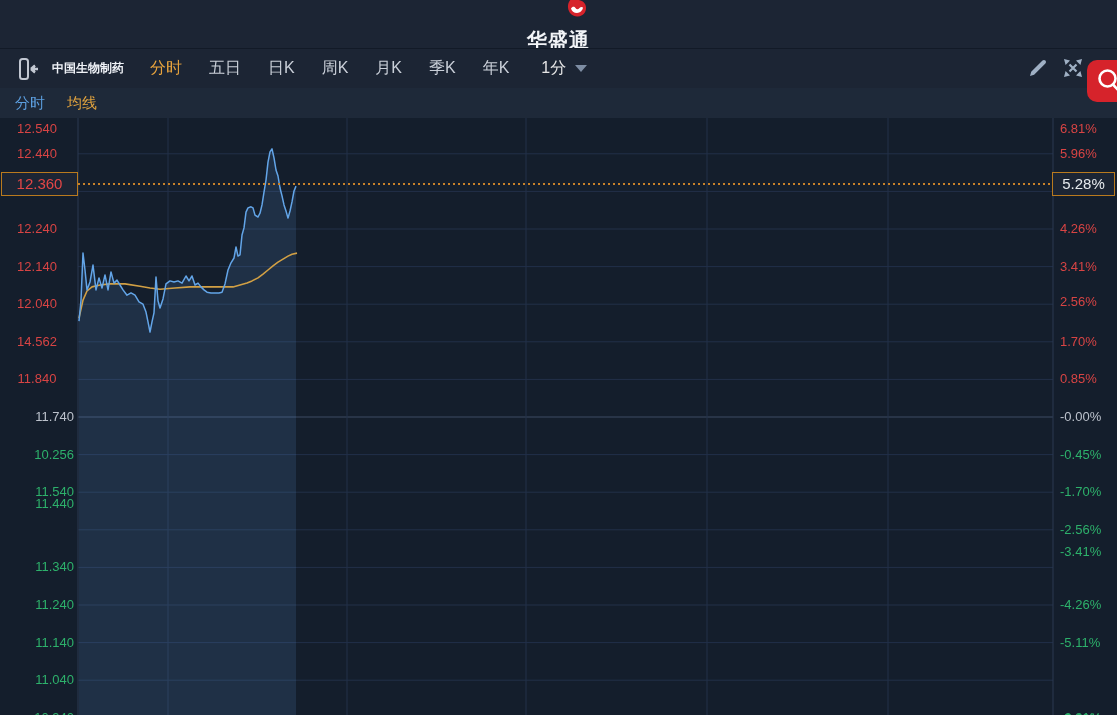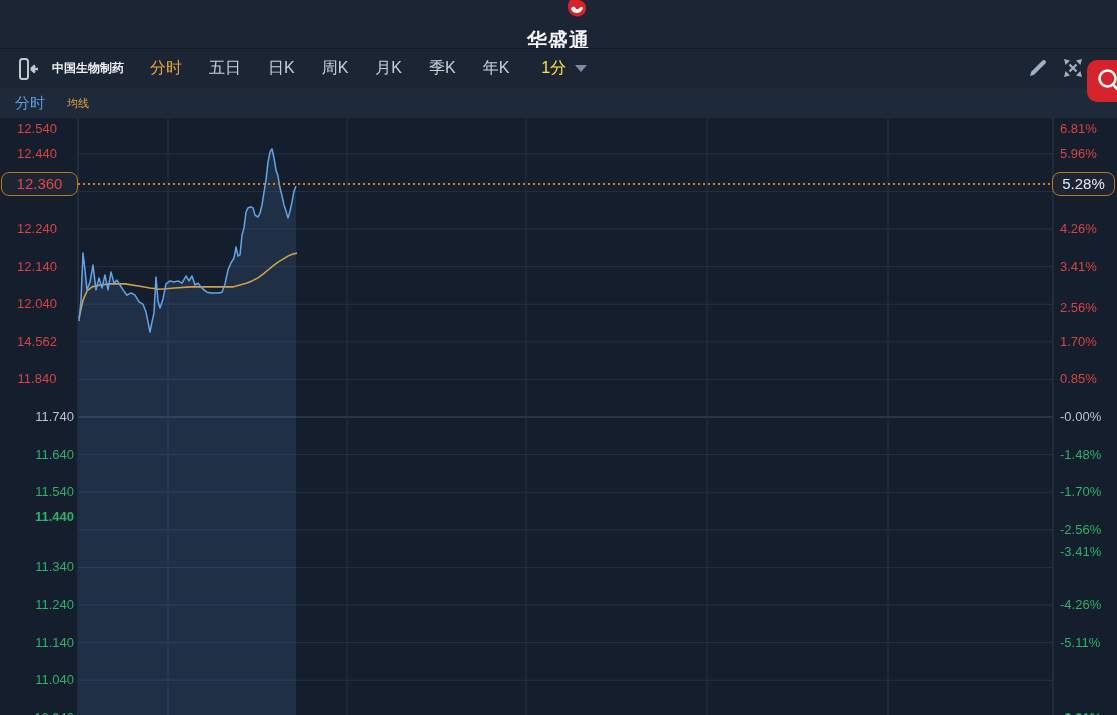--- a/index.html
+++ b/index.html
@@ -22,53 +22,53 @@
     position:absolute;left:0;top:48px;width:1117px;height:40px;
     background:#1c2534;border-top:1px solid #121a27;box-sizing:border-box;
     display:flex;align-items:center;padding-left:16px;z-index:5;
   }
   #collapse-btn{display:flex;align-items:center;margin-right:10px;cursor:pointer;}
   #stock-name{color:#eef1f6;font-size:12px;font-weight:bold;margin-right:26px;}
   #chart-tabs{display:flex;align-items:center;gap:27px;}
   .tab{color:#c9cfd8;font-size:16px;cursor:pointer;white-space:nowrap;}
   .tab.active{color:#e8a33d;}
   #interval-select{display:flex;align-items:center;margin-left:32px;cursor:pointer;}
-  #interval-label{color:#fde047;font-size:16px;}
+  #interval-label{color:#e5e5e5;font-size:16px;}
   #interval-caret{width:0;height:0;margin-left:9px;border-left:6px solid transparent;
     border-right:6px solid transparent;border-top:7px solid #7d8da3;}
   .tool-icon{position:absolute;z-index:6;cursor:pointer;}
   #edit-btn{left:1026px;top:56px;}
   #fullscreen-btn{left:1060px;top:55px;}
   #search-btn{
     position:absolute;left:1087px;top:60px;width:40px;height:42px;
     background:#d6232b;border-radius:10px;z-index:7;cursor:pointer;
     display:flex;align-items:center;justify-content:flex-start;
   }
   
   #legend{
     position:absolute;left:0;top:88px;width:1117px;height:30px;
     background:#1e2939;display:flex;align-items:center;gap:22px;
     padding-left:15px;box-sizing:border-box;z-index:4;
   }
   #legend-minute{color:#5c9fe0;font-size:15px;cursor:pointer;}
-  #legend-ma{color:#e0a23e;font-size:11px;cursor:pointer;}
+  #legend-ma{color:#e0a23e;font-size:15px;cursor:pointer;}
   
   #chart-svg{position:absolute;left:0;top:0;z-index:1;}
   .tick{
     position:absolute;height:16px;line-height:16px;font-size:13px;z-index:2;
     pointer-events:none;white-space:nowrap;
   }
   .tick.left{left:0;width:74px;text-align:right;}
   .tick.right{left:1060px;text-align:left;}
   .tick.up{color:#d84444;text-align:center;}
   .tick.down{color:#2db16b;}
   .tick.flat{color:#bcc2cc;}
   .badge{
     position:absolute;top:172px;height:22px;line-height:22px;z-index:3;
-    background:#1c2534;border:1px solid #b97a1e;border-radius:8px;
+    background:#1c2534;border:1px solid #b97a1e;border-radius:0;
     text-align:center;font-size:15px;
   }
   #price-badge{left:1px;width:75px;color:#e24646;}
   #pct-badge{left:1052px;width:61px;color:#e6eaee;}
 </style>
 </head>
 <body>
 
 <svg id="chart-svg" width="1117" height="715">
     <line x1="78" x2="1053" y1="153.8000000000003" y2="153.8000000000003" stroke="#223049" stroke-width="1"></line>
@@ -101,39 +101,39 @@
 
 <div id="axis-left">
     <div class="tick left up" style="top: 121px;">12.540</div>
     <div class="tick left up" style="top: 145.8px;">12.440</div>
     <div class="tick left up" style="top: 221px;">12.240</div>
     <div class="tick left up" style="top: 258.6px;">12.140</div>
     <div class="tick left up" style="top: 296.2px;">12.040</div>
     <div class="tick left up" style="top: 333.8px;">14.562</div>
     <div class="tick left up" style="top: 371.4px;">11.840</div>
     <div class="tick left flat" style="top: 409px;">11.740</div>
-    <div class="tick left down" style="top: 446.6px;">11.640</div>
+    <div class="tick left down" style="top: 446.6px;">10.256</div>
     <div class="tick left down" style="top: 484.2px;">11.540</div>
-    <div class="tick left down" style="top: 509px; font-weight: bold;">11.440</div>
+    <div class="tick left down" style="top: 496px;">11.440</div>
     <div class="tick left down" style="top: 559.4px;">11.340</div>
     <div class="tick left down" style="top: 597px;">11.240</div>
     <div class="tick left down" style="top: 634.6px;">11.140</div>
     <div class="tick left down" style="top: 672.2px;">11.040</div>
     <div class="tick left down" style="top: 709.8px;">10.940</div>
   </div>
 <div id="axis-right">
     <div class="tick right up" style="top: 121px;">6.81%</div>
     <div class="tick right up" style="top: 145.8px;">5.96%</div>
     <div class="tick right up" style="top: 221px;">4.26%</div>
     <div class="tick right up" style="top: 258.6px;">3.41%</div>
-    <div class="tick right up" style="top: 300px;">2.56%</div>
+    <div class="tick right up" style="top: 294px;">2.56%</div>
     <div class="tick right up" style="top: 333.8px;">1.70%</div>
     <div class="tick right up" style="top: 371.4px;">0.85%</div>
     <div class="tick right flat" style="top: 409px;">-0.00%</div>
-    <div class="tick right down" style="top: 446.6px;">-1.48%</div>
+    <div class="tick right down" style="top: 446.6px;">-0.45%</div>
     <div class="tick right down" style="top: 484.2px;">-1.70%</div>
     <div class="tick right down" style="top: 521.8px; text-align: right;">-2.56%</div>
     <div class="tick right down" style="top: 544px;">-3.41%</div>
     <div class="tick right down" style="top: 597px;">-4.26%</div>
     <div class="tick right down" style="top: 634.6px;">-5.11%</div>
     <div class="tick right down" style="top: 711px;">-5.96%</div>
     <div class="tick right down" style="top: 709.8px;">-6.81%</div>
   </div>
 
 <div id="price-badge" class="badge">12.360</div>

